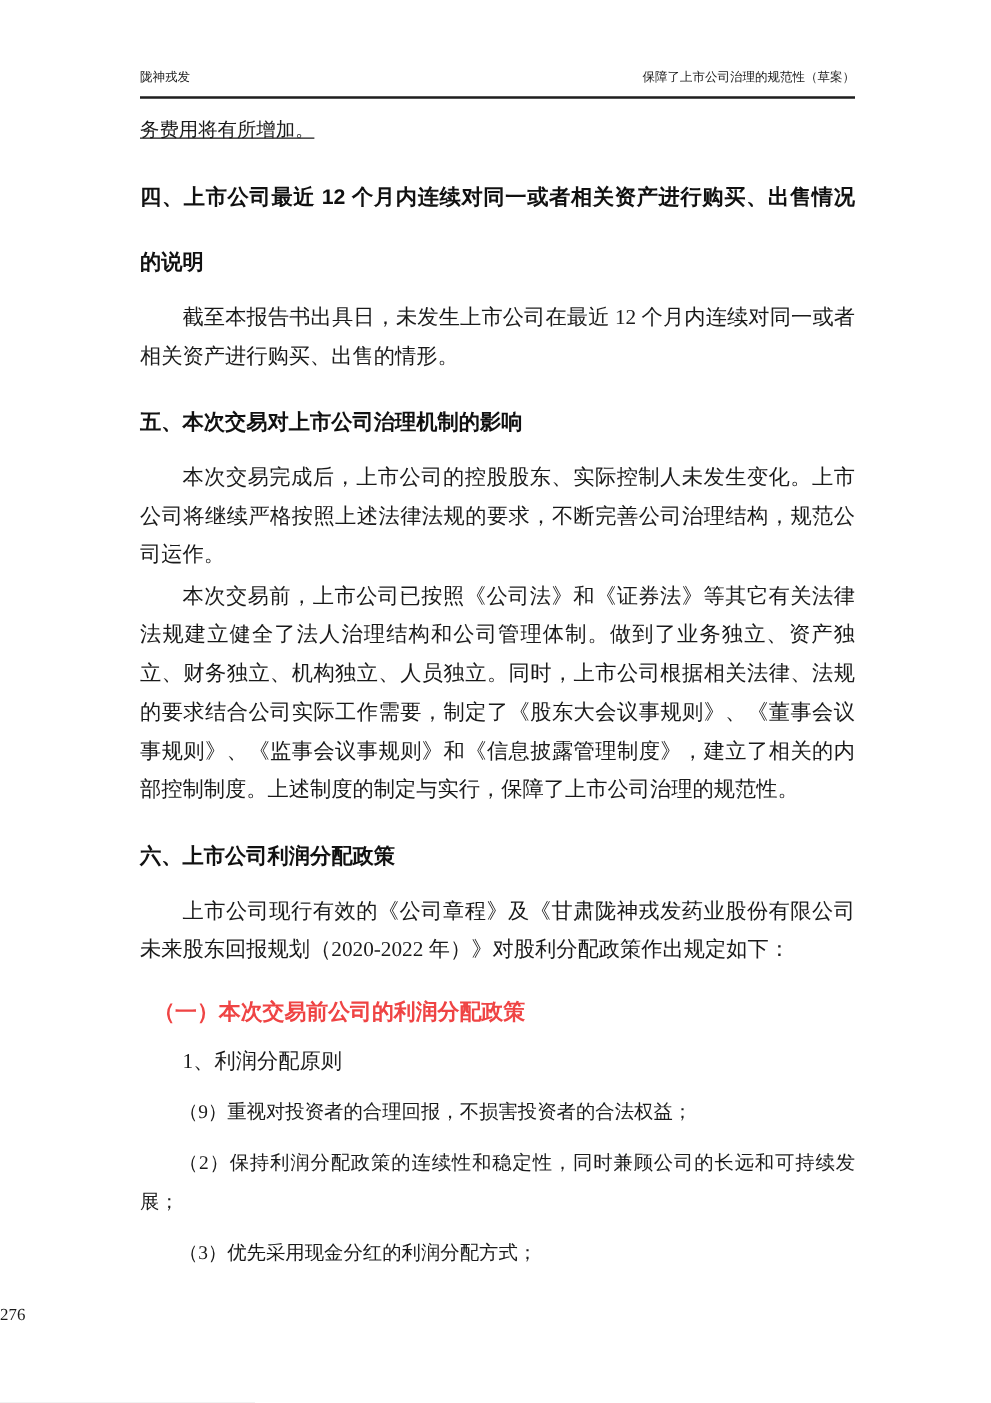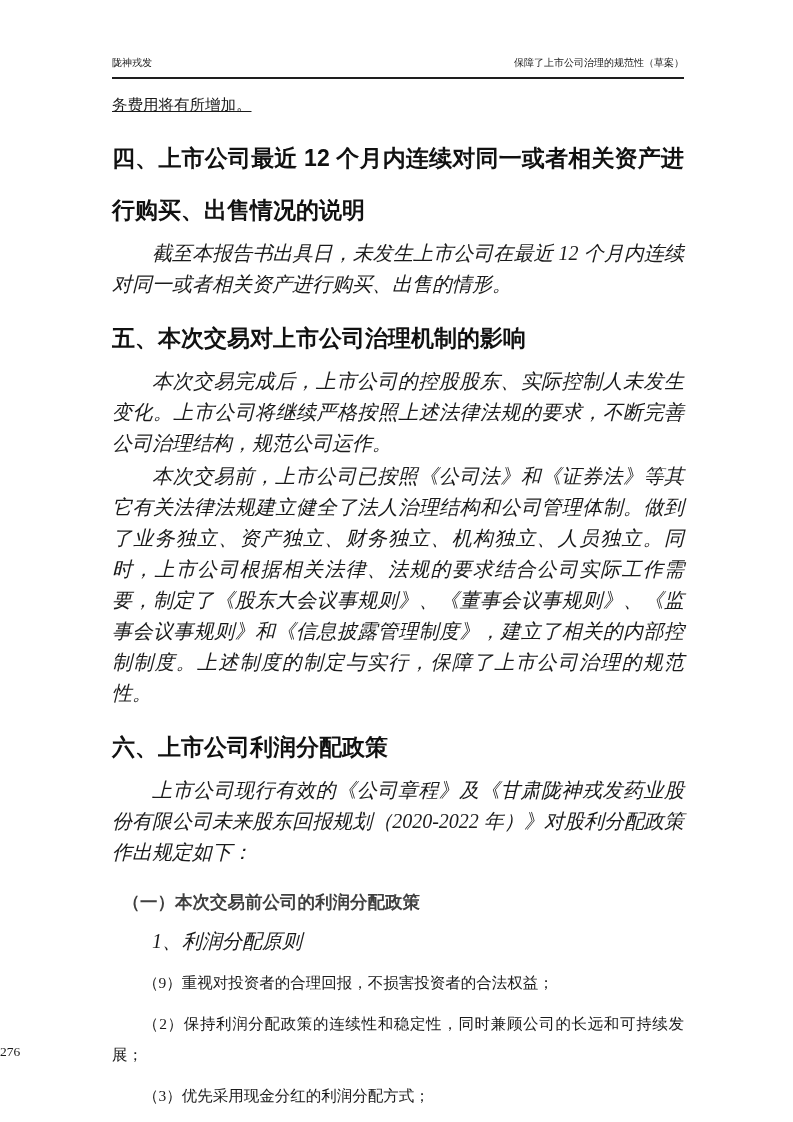--- a/index.html
+++ b/index.html
@@ -32,50 +32,49 @@
   
   .cont-line {
     margin-top: 10px;
     font-size: 15.5px;
     line-height: 31px;
     text-align: justify;
     text-decoration: underline;
   }
   .para {
     margin: 2px 0;
-    font-size: 20px;
+    font-size: 17px;
     line-height: 31px;
     text-align: justify;
     text-indent: 2em;
-    font-style: italic;
   }
   .point {
     margin: 10px 0;
     font-size: 15.5px;
     line-height: 31px;
     text-align: justify;
     text-indent: 2em;
   }
   .h-main {
     margin: 12px 0 2px 0;
     font-family: "Liberation Sans", "DejaVu Sans", sans-serif;
     font-weight: bold;
-    font-size: 23px;
+    font-size: 17px;
     line-height: 52px;
     text-align: justify;
     color: #111111;
   }
   .h-sub {
     margin: 12px 0 2px 0;
     font-family: "Liberation Sans", "DejaVu Sans", sans-serif;
     font-weight: bold;
     font-size: 17.5px;
     line-height: 44px;
     text-indent: 0.6em;
-    color: #404040;
+    color: #ef4444;
   }
   
   .doc-footer {
     position: absolute;
     bottom: 62px;
     left: 0;
     width: 100%;
     text-align: left;
     font-size: 13.5px;
     line-height: 16px;

